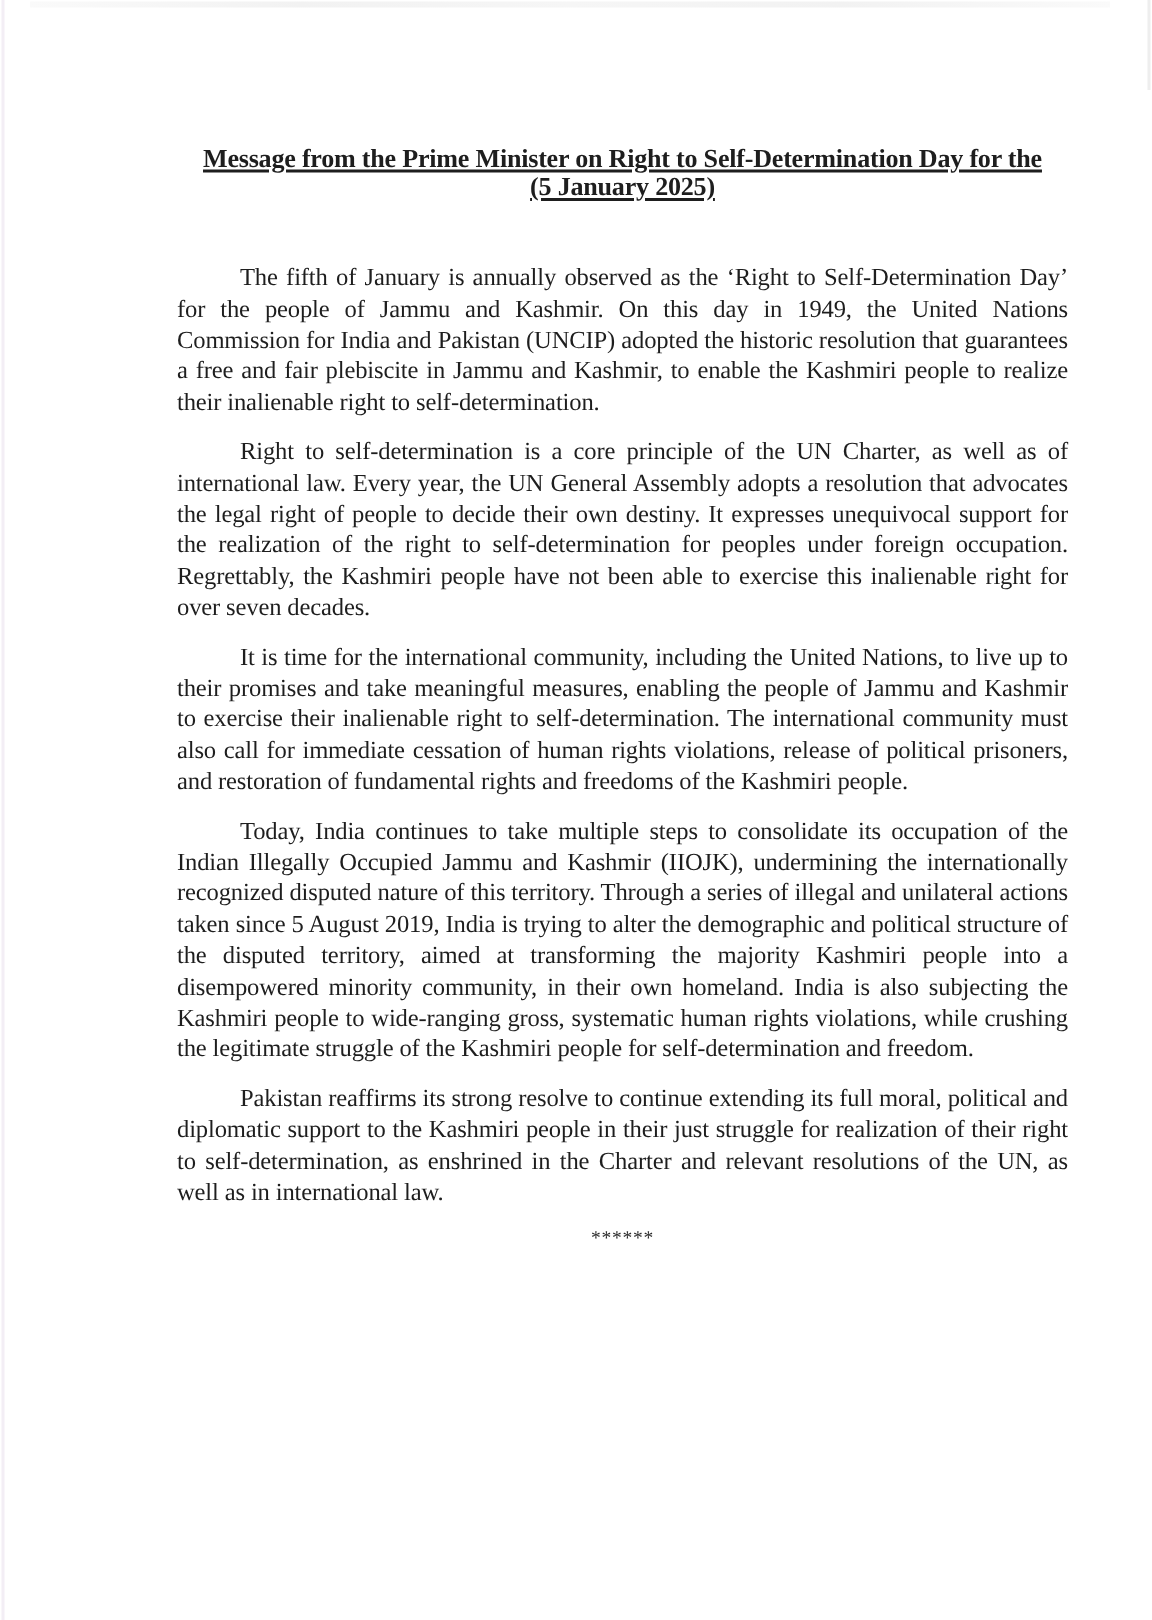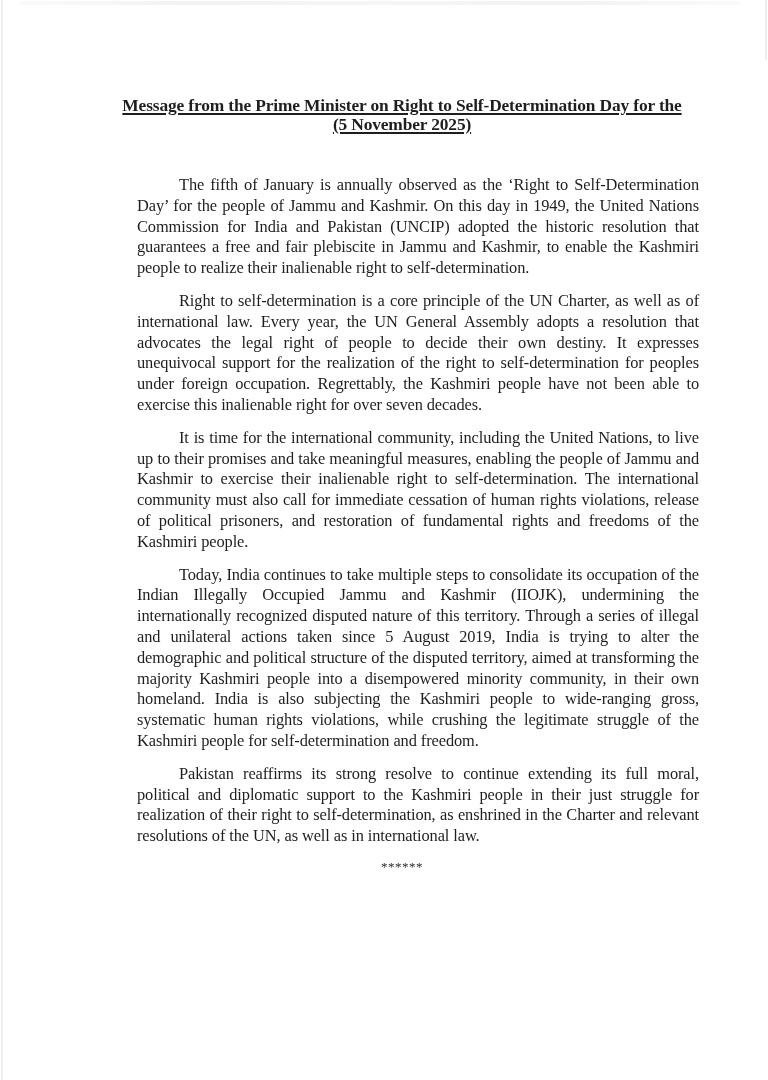--- a/index.html
+++ b/index.html
@@ -14,49 +14,48 @@
   }
   .page-edge-right {
     position: absolute; right: 1px; top: 0; width: 2px; height: 60px;
     background: #eeeeee;
   }
   .top-smudge {
     position: absolute; left: 20px; top: 1px; width: 720px; height: 4px;
     background: linear-gradient(90deg, #fafafa, #f2f2f2, #f6f6f6, #f2f2f2, #fafafa);
   }
   .doc {
-    position: absolute; left: 105px; top: 96px; width: 594px;
+    position: absolute; left: 118px; top: 96px; width: 594px;
   }
   .title-block {
     text-align: center; font-weight: bold; font-size: 17.4px; line-height: 19px;
     letter-spacing: -0.15px;
   }
   .title-line { display: block; }
   .title-line span { text-decoration: underline; text-decoration-thickness: 1.5px; text-underline-offset: 2px; }
   .body-text {
     margin-top: 41px; font-size: 16.4px; line-height: 20.8px; text-align: justify;
     letter-spacing: -0.1px;
-    margin-left: 32px;
   }
   .para { margin: 0 0 12px 0; text-indent: 42px; }
   .stars {
     text-align: center; font-size: 13px; letter-spacing: 0.5px; margin-top: 6px; color: #2a2a2a;
   }
 </style>
 </head>
 <body>
 
 <div class="page-edge-left"></div>
 <div class="page-edge-right"></div>
 <div class="top-smudge"></div>
 
 <div class="doc">
   <div class="title-block">
     <div class="title-line"><span>Message from the Prime Minister on Right to Self-Determination Day for the</span></div>
-    <div class="title-line"><span>(5 November 2025)</span></div>
+    <div class="title-line"><span>(5 January 2025)</span></div>
   </div>
 
   <div class="body-text">
     <p class="para">The fifth of January is annually observed as the ‘Right to Self-Determination Day’ for the people of Jammu and Kashmir. On this day in 1949, the United Nations Commission for India and Pakistan (UNCIP) adopted the historic resolution that guarantees a free and fair plebiscite in Jammu and Kashmir, to enable the Kashmiri people to realize their inalienable right to self-determination.</p>
     <p class="para">Right to self-determination is a core principle of the UN Charter, as well as of international law. Every year, the UN General Assembly adopts a resolution that advocates the legal right of people to decide their own destiny. It expresses unequivocal support for the realization of the right to self-determination for peoples under foreign occupation. Regrettably, the Kashmiri people have not been able to exercise this inalienable right for over seven decades.</p>
     <p class="para">It is time for the international community, including the United Nations, to live up to their promises and take meaningful measures, enabling the people of Jammu and Kashmir to exercise their inalienable right to self-determination. The international community must also call for immediate cessation of human rights violations, release of political prisoners, and restoration of fundamental rights and freedoms of the Kashmiri people.</p>
     <p class="para">Today, India continues to take multiple steps to consolidate its occupation of the Indian Illegally Occupied Jammu and Kashmir (IIOJK), undermining the internationally recognized disputed nature of this territory. Through a series of illegal and unilateral actions taken since 5 August 2019, India is trying to alter the demographic and political structure of the disputed territory, aimed at transforming the majority Kashmiri people into a disempowered minority community, in their own homeland. India is also subjecting the Kashmiri people to wide-ranging gross, systematic human rights violations, while crushing the legitimate struggle of the Kashmiri people for self-determination and freedom.</p>
     <p class="para">Pakistan reaffirms its strong resolve to continue extending its full moral, political and diplomatic support to the Kashmiri people in their just struggle for realization of their right to self-determination, as enshrined in the Charter and relevant resolutions of the UN, as well as in international law.</p>
   </div>
 

